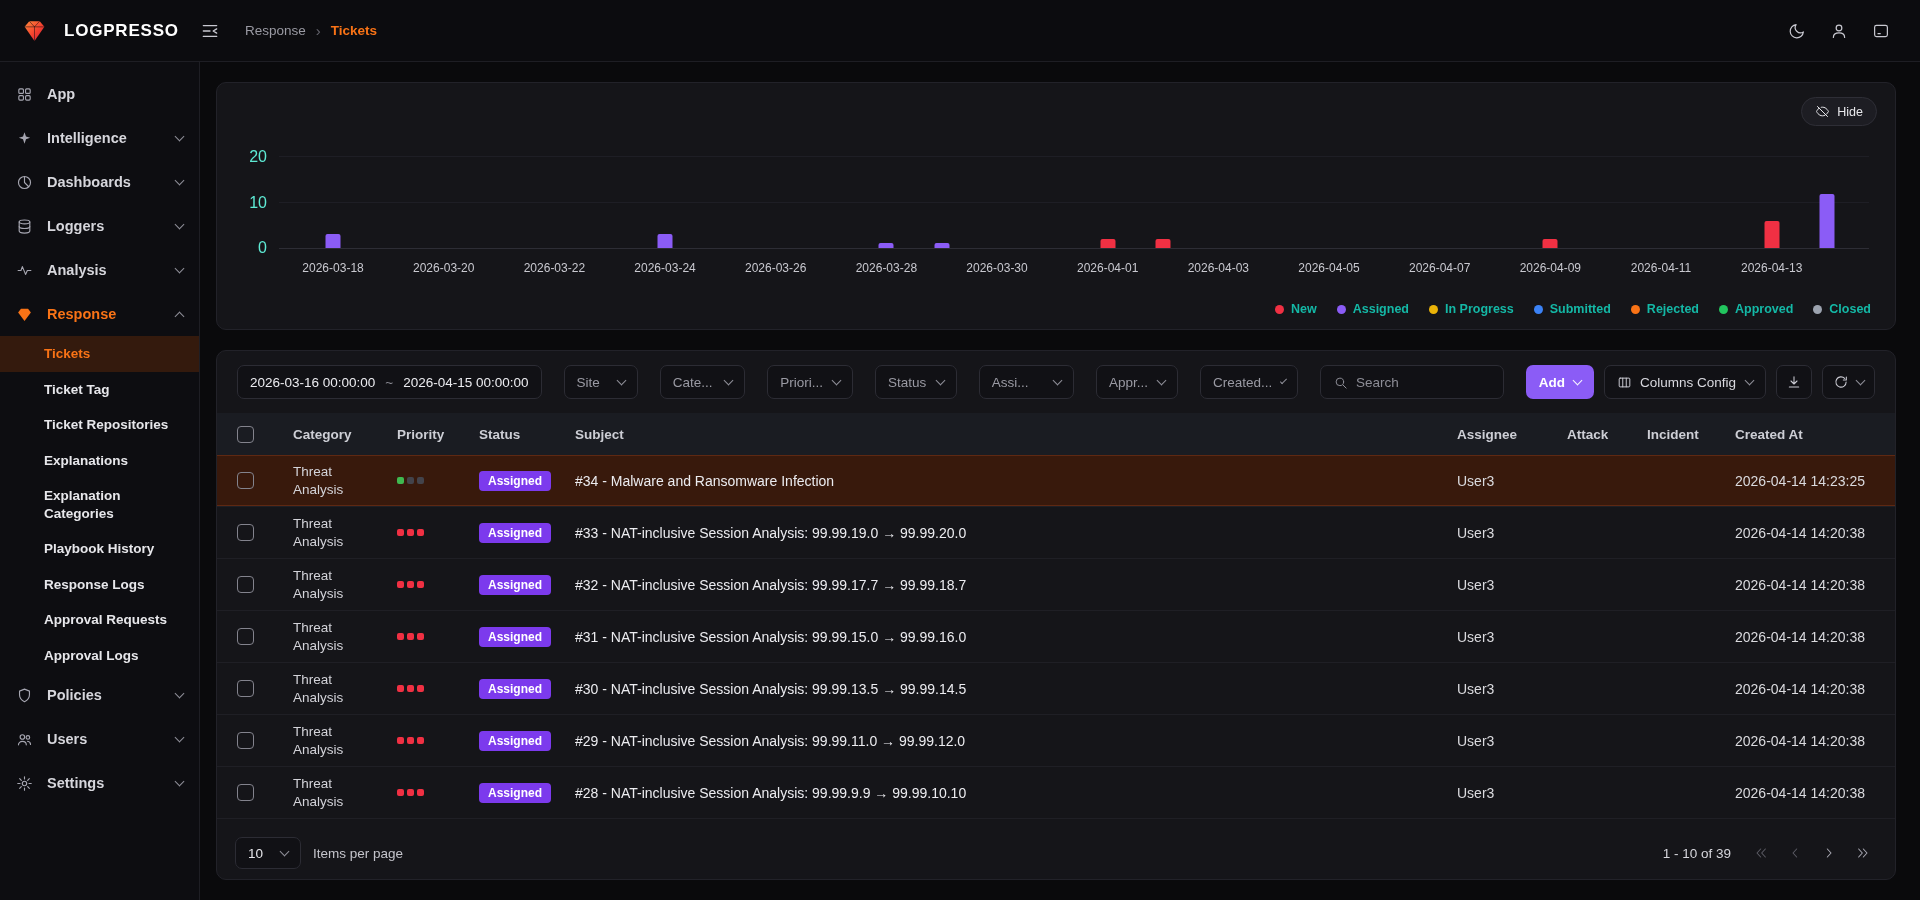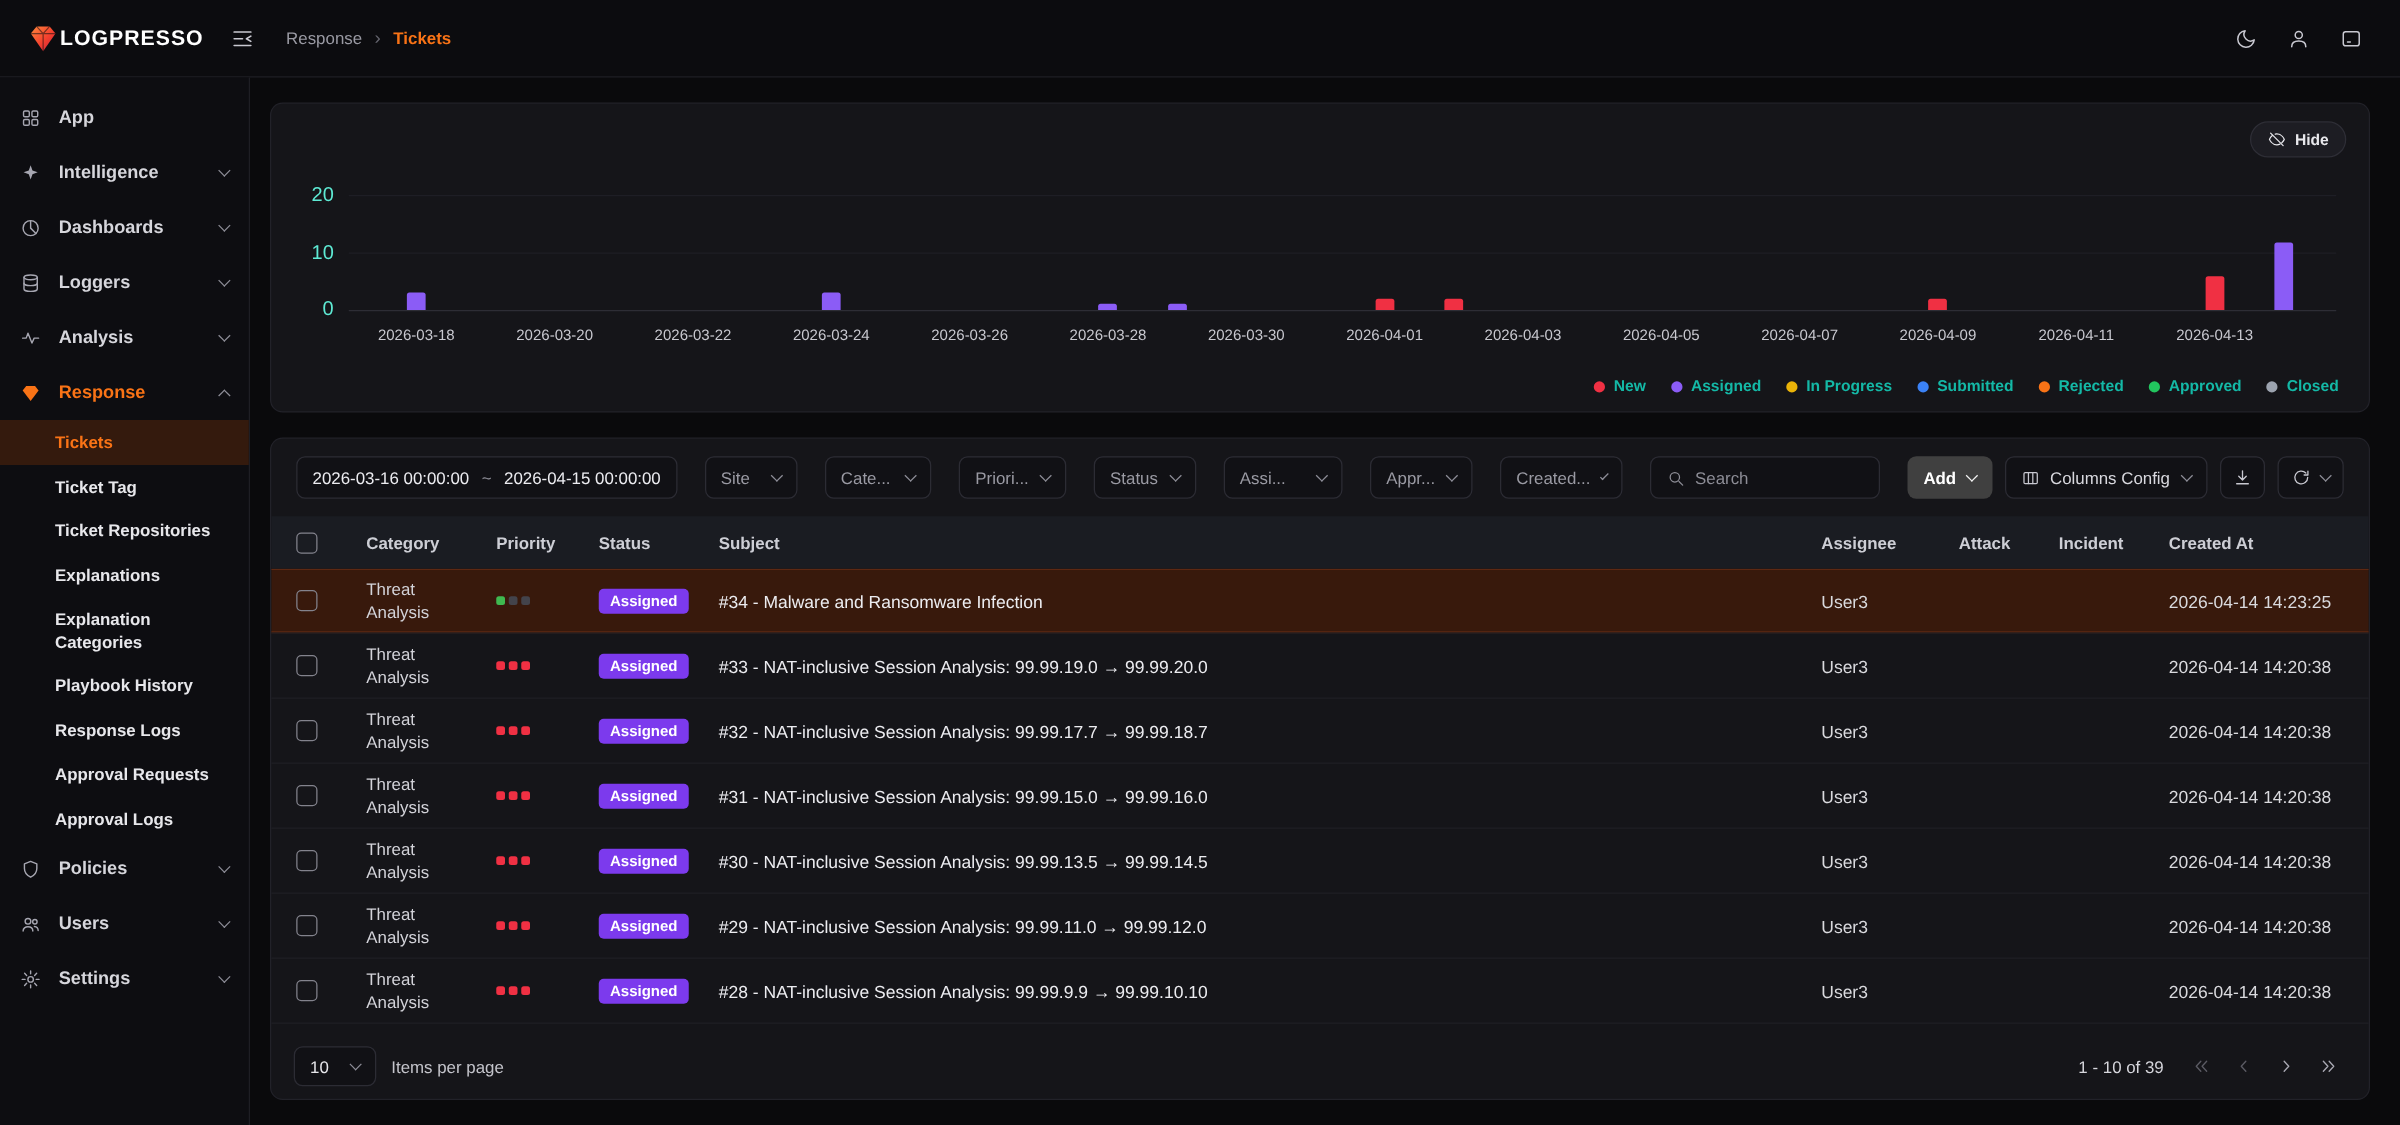--- a/index.html
+++ b/index.html
@@ -3,21 +3,21 @@
 <meta charset="utf-8">
 <style>
   *{margin:0;padding:0;box-sizing:border-box}
   html,body{width:1920px;height:900px;overflow:hidden}
   body{background:#0a0a0c;color:#e4e4e8;font-family:"Liberation Sans",sans-serif;font-size:14px}
   svg{display:block}
   .icon{stroke:currentColor;fill:none;stroke-width:1.6;stroke-linecap:round;stroke-linejoin:round}
 
   
   .topbar{height:62px;display:flex;align-items:center;padding:0 22px;background:#0c0c0f;border-bottom:1px solid #1e1e24;gap:14px}
-  .brand{display:flex;align-items:center;gap:1px;color:#fff;font-weight:700;font-size:17px;letter-spacing:.8px;cursor:pointer}
+  .brand{display:flex;align-items:center;gap:17px;color:#fff;font-weight:700;font-size:17px;letter-spacing:.8px;cursor:pointer}
   .tb-iconbtn{width:34px;height:34px;display:flex;align-items:center;justify-content:center;color:#c9c9d1;border-radius:7px;cursor:pointer;background:transparent;border:none}
   .breadcrumb{display:flex;align-items:center;gap:10px;font-size:13.5px;margin-left:4px}
   .bc-parent{color:#9a9aa3}
   .bc-sep{color:#63636c;font-size:15px}
   .bc-current{color:#f97316;font-weight:600}
   .topbar-right{margin-left:auto;display:flex;align-items:center;gap:8px}
 
   
   .layout{display:flex;height:838px}
   .sidebar{width:200px;background:#0d0d11;border-right:1px solid #1e1e24;padding:10px 0 0;flex-shrink:0}
@@ -32,21 +32,21 @@
   .caret.up{transform:rotate(-135deg);margin-top:4px}
   .side-item .caret{margin-left:auto}
   .sub-item{display:flex;align-items:center;padding:9px 14px 9px 44px;color:#e7e7eb;font-weight:600;font-size:13.5px;line-height:1.3;cursor:pointer}
   .sub-item.active{background:#341a0d;color:#f97316}
 
   
   .panel{background:#151519;border:1px solid #222229;border-radius:10px}
 
   
   .chart-panel{height:248px;position:relative;flex-shrink:0}
-  .hide-btn{position:absolute;top:14px;right:18px;display:flex;align-items:center;gap:7px;background:#1d1d23;border:1px solid #2e2e36;color:#e8e8ec;font-size:12.5px;font-weight:700;padding:6px 13px;border-radius:16px;cursor:pointer}
+  .hide-btn{position:absolute;top:14px;right:18px;display:flex;align-items:center;gap:7px;background:#1d1d23;border:1px solid #2e2e36;color:#e8e8ec;font-size:12.5px;font-weight:400;padding:6px 13px;border-radius:16px;cursor:pointer}
   .plot{position:absolute;left:62px;right:26px;top:56px;bottom:80px;border-bottom:1px solid #2d2d35}
   .gridline{position:absolute;left:0;right:0;height:1px;background:#1e1e25}
   .ytick{position:absolute;left:-12px;transform:translate(-100%,50%);font-size:16px;color:#5eead4}
   .xaxis{position:absolute;left:62px;right:26px;bottom:54px;height:18px}
   .xtick{position:absolute;top:4px;transform:translateX(-50%);font-size:12px;color:#c9c9d0;white-space:nowrap}
   .bar{position:absolute;bottom:0;width:15px;transform:translateX(-50%);border-radius:2px 2px 0 0}
   .legend{position:absolute;right:24px;bottom:13px;display:flex;align-items:center;gap:20px}
   .lg-item{display:flex;align-items:center;gap:7px;font-size:12.5px;font-weight:600;color:#14b8a6;cursor:pointer}
   .lg-dot{width:9px;height:9px;border-radius:50%;flex-shrink:0}
 
@@ -54,21 +54,21 @@
   .table-panel{flex:1;display:flex;flex-direction:column;min-height:0;overflow:hidden}
   .filterbar{display:flex;align-items:center;gap:22px;padding:14px 20px}
   .ctrl{height:34px;background:#111115;border:1px solid #2c2c34;border-radius:7px;display:flex;align-items:center;gap:8px;padding:0 12px;font-size:13.5px;color:#9a9aa3;cursor:pointer;white-space:nowrap}
   .date-ctrl{color:#ececf0;gap:10px;cursor:text}
   .dd{justify-content:space-between}
   .dd .caret{margin-left:2px}
   .search-ctrl{width:190px;color:#8d8d96;cursor:text}
   .search-ctrl input{background:transparent;border:none;outline:none;color:#e8e8ec;font-size:13.5px;width:100%;font-family:"Liberation Sans",sans-serif}
   .search-ctrl input::placeholder{color:#8d8d96}
   .fb-right{margin-left:auto;display:flex;align-items:center;gap:10px}
-  .add-btn{background:#404040;border:none;color:#fff;font-weight:700;font-size:13.5px;height:34px;border-radius:7px;display:flex;align-items:center;gap:9px;padding:0 13px;cursor:pointer}
+  .add-btn{background:#8b5cf6;border:none;color:#fff;font-weight:700;font-size:13.5px;height:34px;border-radius:7px;display:flex;align-items:center;gap:9px;padding:0 13px;cursor:pointer}
   .add-btn .caret{border-color:#fff;opacity:.95}
   .iconbtn{width:36px;justify-content:center;padding:0;color:#c9c9d1}
   .split{padding:0 10px;color:#c9c9d1}
 
   .tickets-table{flex:1;min-height:0}
   .thead,.trow{display:grid;grid-template-columns:56px 104px 82px 96px 1fr 110px 80px 88px 140px;align-items:center;padding:0 20px}
   .thead{height:42px;background:#1a1c22;color:#cdced5;font-weight:700;font-size:13.5px}
   .trow{height:52px;border-bottom:1px solid #1f1f25;font-size:14px;cursor:pointer}
   .trow.selected{background:#38190c;box-shadow:inset 0 1px 0 #5e2812,inset 0 -1px 0 #5e2812}
   .checkbox{width:17px;height:17px;border:1.6px solid #83838d;border-radius:4px;display:inline-block;cursor:pointer}

